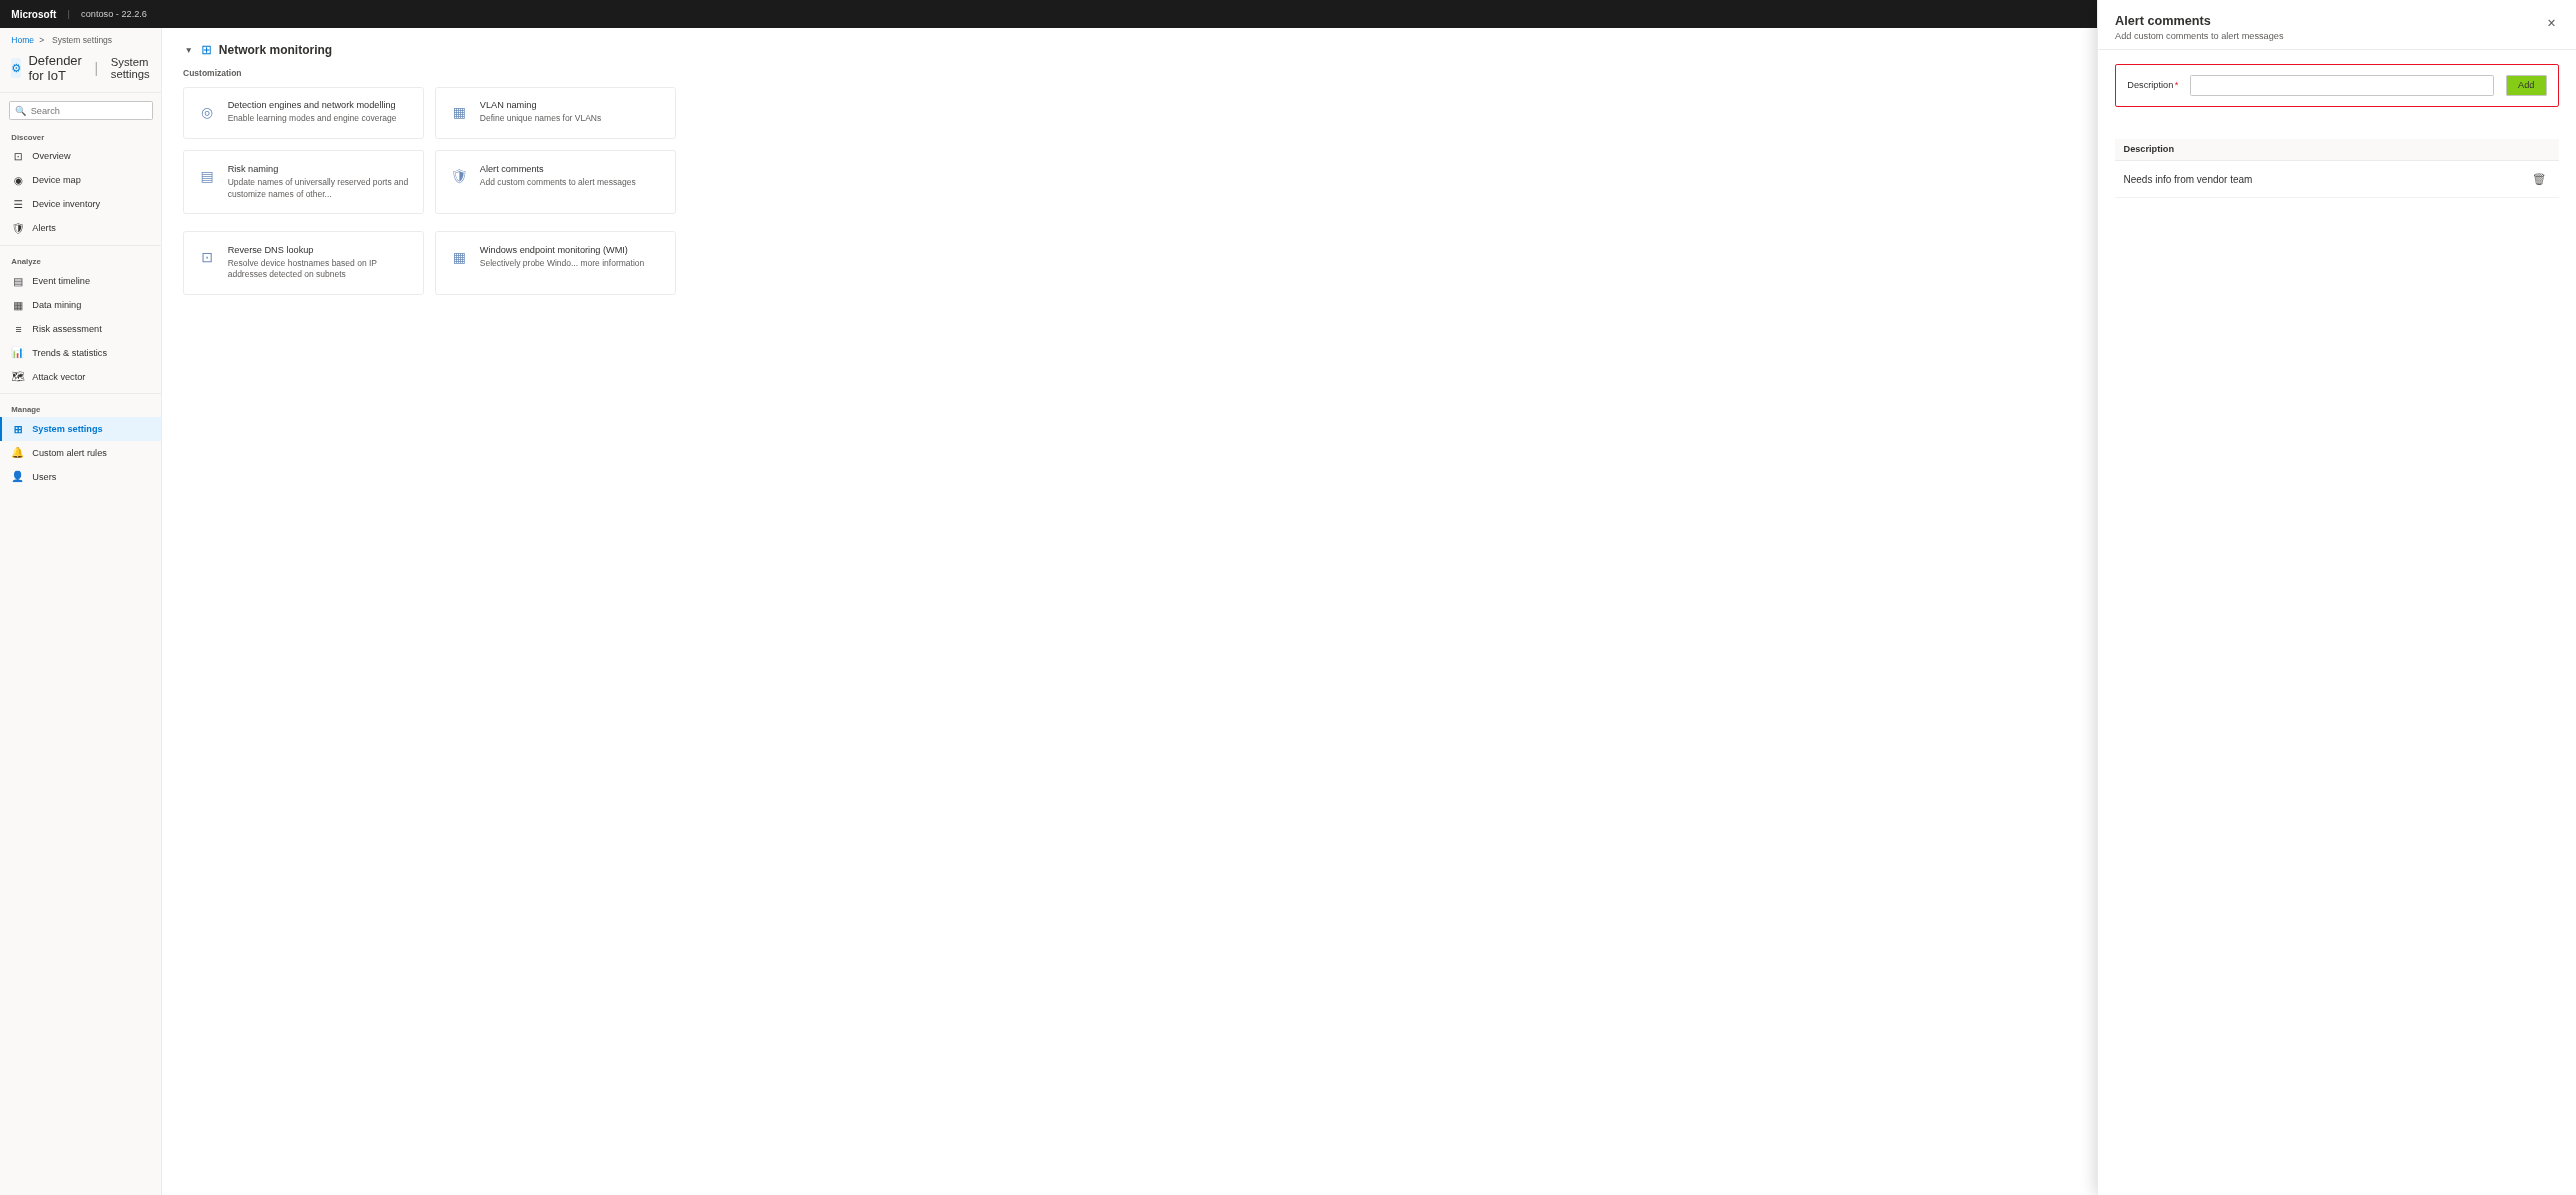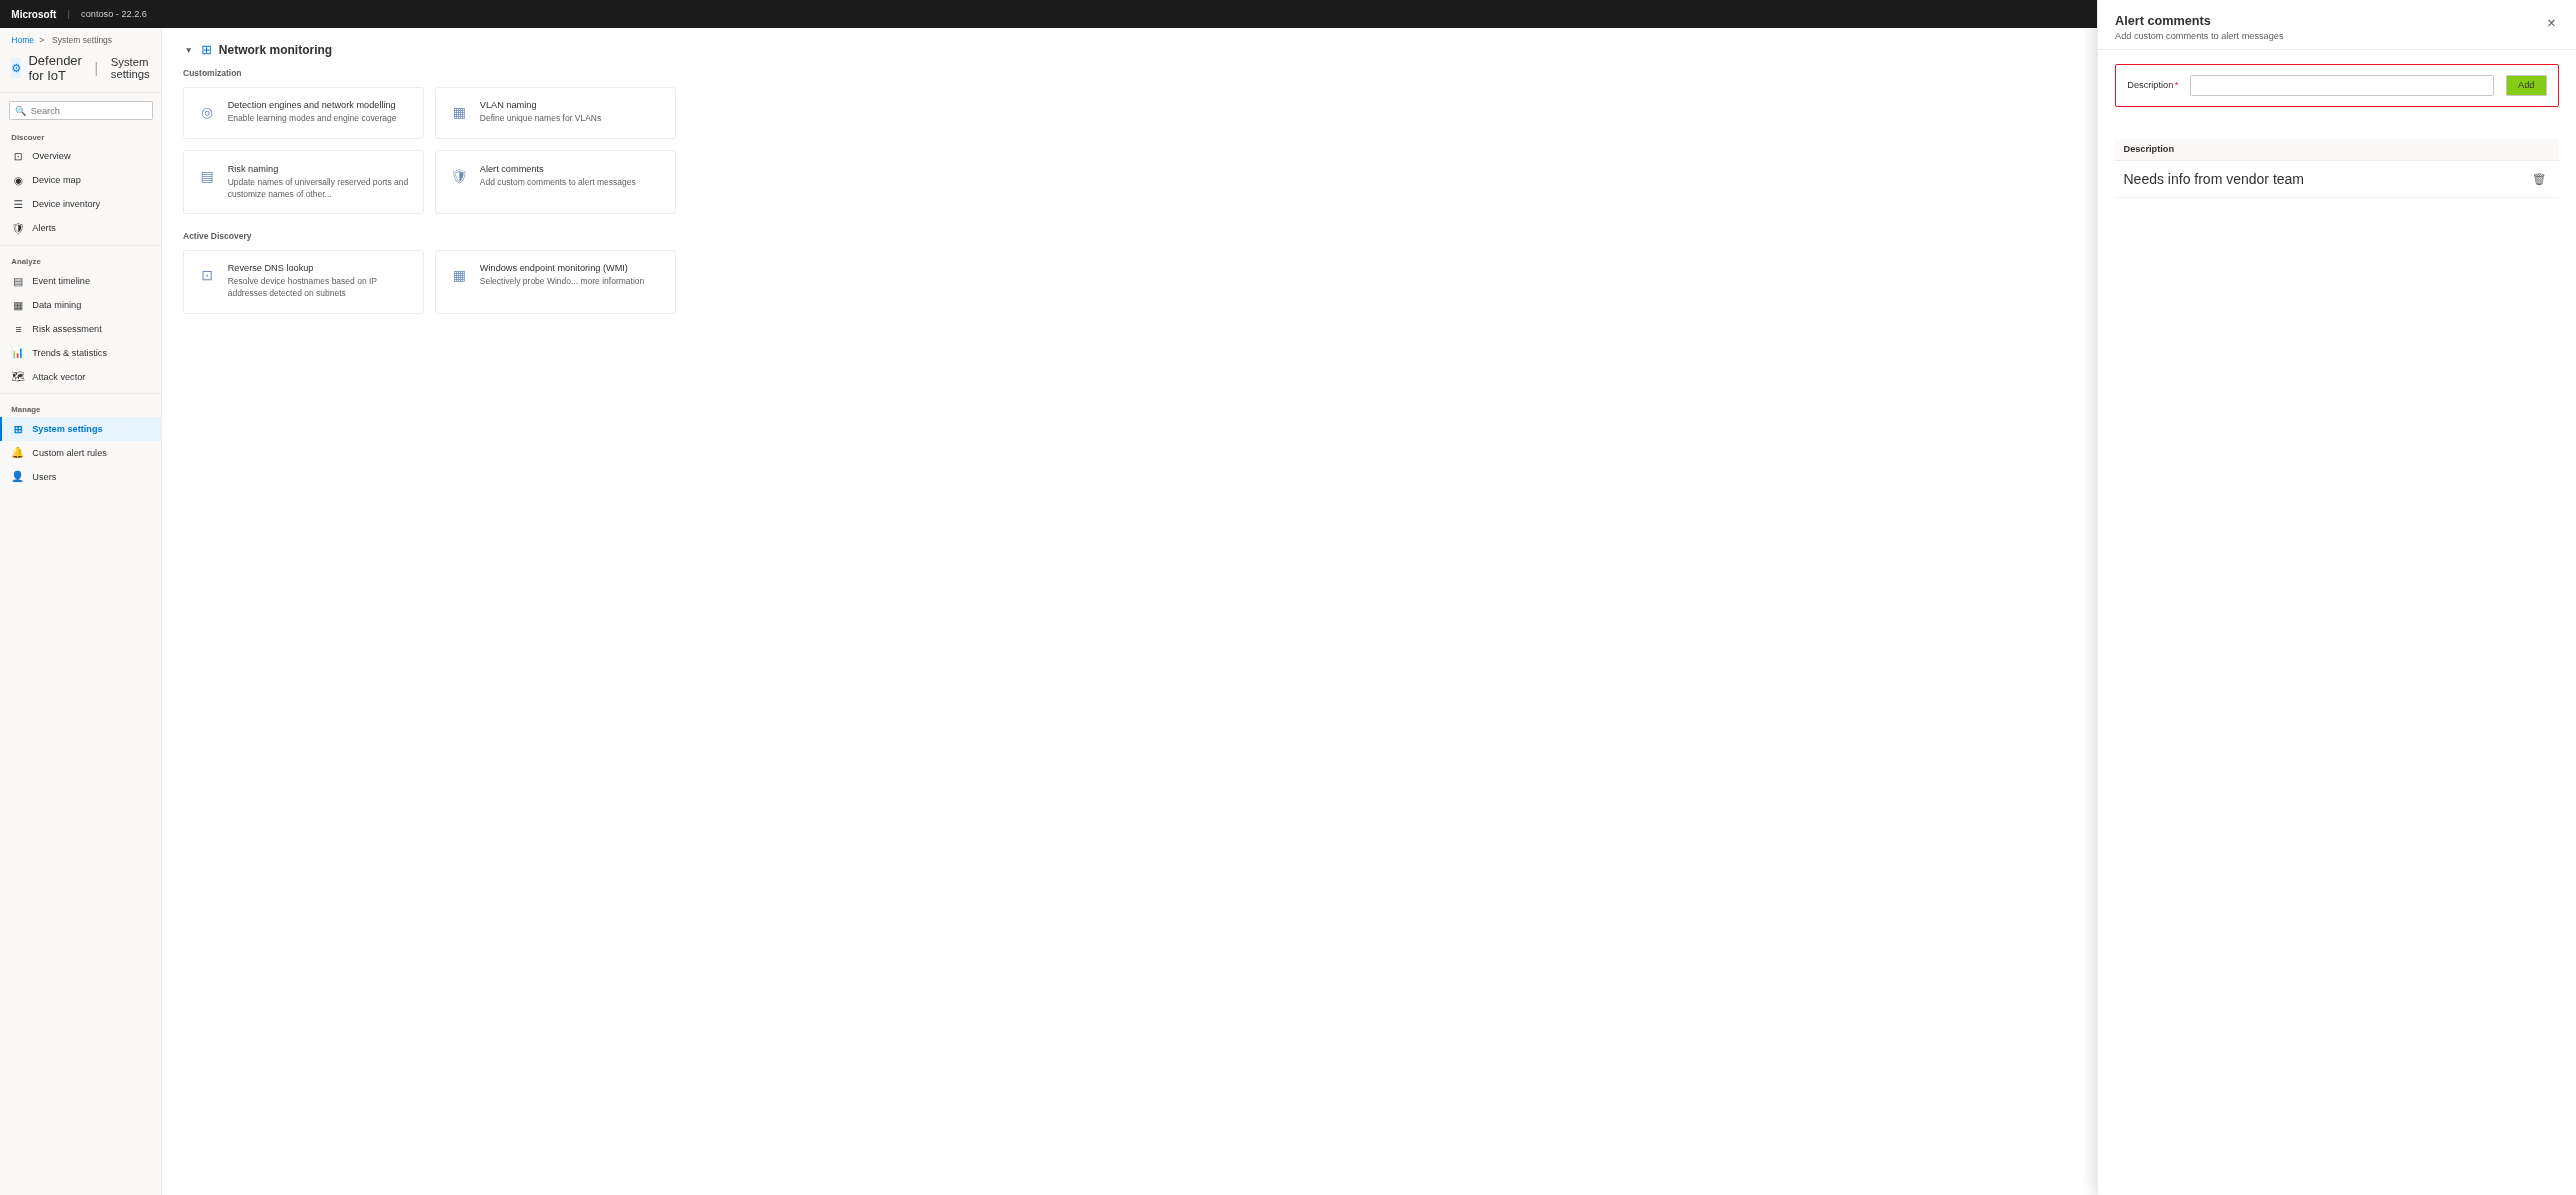--- a/index.html
+++ b/index.html
@@ -230,21 +230,21 @@
       color: #323130;
     }
     .table-col-desc { flex: 1; }
     .table-col-actions { width: 28px; }
     .table-data-row {
       display: flex;
       align-items: center;
       padding: 7px 8.5px;
       border-bottom: 0.7px solid #f3f2f1;
     }
-    .row-desc { flex: 1; font-size: 14px; color: #323130; }
+    .row-desc { flex: 1; font-size: 10px; color: #323130; }
     .delete-btn {
       background: none; border: none; cursor: pointer; font-size: 11.3px; color: #605e5c;
       width: 22.6px; height: 22.6px; display: flex; align-items: center; justify-content: center;
     }
 
     .panel-footer {
       padding: 11.3px 17px;
       border-top: 0.7px solid #edebe9;
       display: flex;
       gap: 7px;
@@ -407,21 +407,20 @@
       <div class="card">
         <div class="card-icon">🛡</div>
         <div class="card-body">
           <div class="card-title">Alert comments</div>
           <div class="card-desc">Add custom comments to alert messages</div>
         </div>
       </div>
 
     </div>
 
-    <div class="subsection-label">Active Discovery</div>
 
     <div class="cards-grid">
 
       <div class="card">
         <div class="card-icon">⊡</div>
         <div class="card-body">
           <div class="card-title">Reverse DNS lookup</div>
           <div class="card-desc">Resolve device hostnames based on IP addresses detected on subnets</div>
         </div>
       </div>

